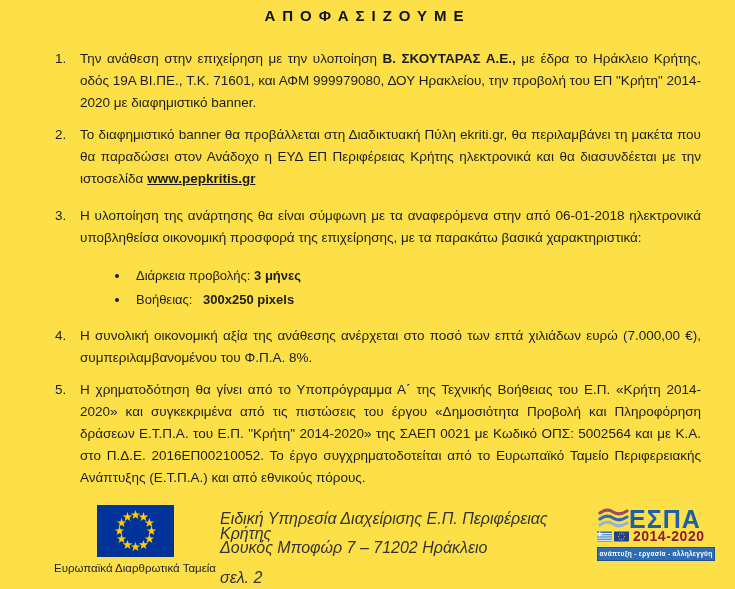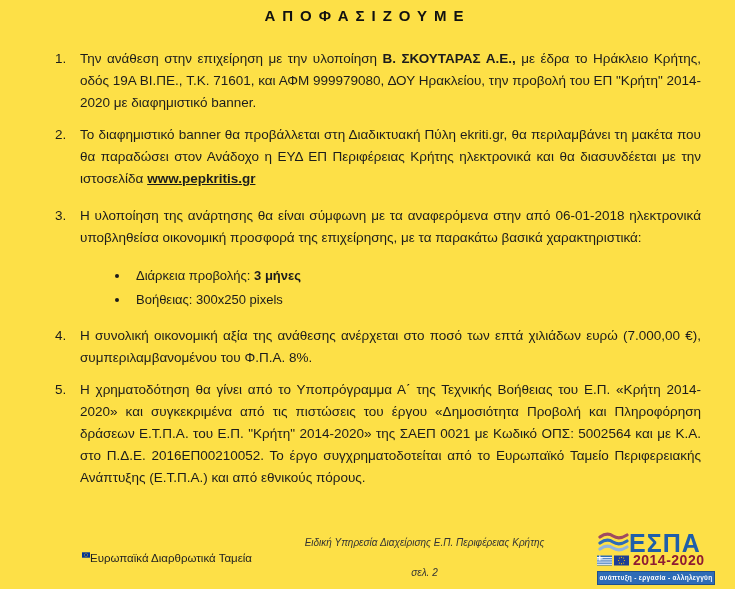--- a/index.html
+++ b/index.html
@@ -63,37 +63,38 @@
   .footer {
     position: absolute;
     left: 0;
     right: 0;
     bottom: 4px;
     display: flex;
     align-items: flex-start;
   }
 
   .footer-left {
-    margin-left: 82px;
+    margin-left: 50px;
     width: 170px;
     display: flex;
+    flex-direction: column;
     align-items: center;
   }
   .eu-flag-caption {
     margin-top: 5px;
     font-size: 11.5px;
     color: #222;
     white-space: nowrap;
   }
 
   .footer-center {
     flex: 1;
-    text-align: center;
+    text-align: left;
     font-style: italic;
-    font-size: 10px;
+    font-size: 16px;
     line-height: 14.5px;
     color: #333;
     padding-top: 7px;
   }
   .page-number { margin-top: 15px; }
 
   .footer-right {
     width: 118px;
     margin-right: 20px;
     margin-top: 3px;
@@ -147,21 +148,21 @@
       <span class="num">2.</span>
       <p class="text"><span>Το διαφημιστικό banner θα προβάλλεται στη Διαδικτυακή Πύλη </span><span style="font-weight: 400;">ekriti.gr,</span><span> θα περιλαμβάνει τη μακέτα που θα παραδώσει στον Ανάδοχο η ΕΥΔ ΕΠ Περιφέρειας Κρήτης ηλεκτρονικά και θα διασυνδέεται  με την ιστοσελίδα </span><span style="font-weight: 700; text-decoration: underline;">www.pepkritis.gr</span></p>
     </div>
 
     <div class="item gap-lg">
       <span class="num">3.</span>
       <div class="text">
         <p style="text-align: justify;"><span>Η υλοποίηση της ανάρτησης θα είναι σύμφωνη με τα αναφερόμενα στην από 06-01-2018 ηλεκτρονικά υποβληθείσα οικονομική προσφορά της επιχείρησης, με τα παρακάτω βασικά χαρακτηριστικά:</span></p>
         <ul class="bullets">
           <li><span>Διάρκεια προβολής: </span><span style="font-weight: 700;">3 μήνες</span></li>
-          <li><span>Βοήθειας: </span><span style="font-weight: 400;">300x250 pixels</span></li>
+          <li><span>Βοήθειας: </span><span style="font-weight: 700; margin-left: 7px;">300x250 pixels</span></li>
         </ul>
       </div>
     </div>
 
     <div class="item gap-md">
       <span class="num">4.</span>
       <p class="text"><span>Η συνολική οικονομική αξία της ανάθεσης ανέρχεται στο ποσό των επτά χιλιάδων ευρώ (7.000,00 €), συμπεριλαμβανομένου του Φ.Π.Α. 8%.</span></p>
     </div>
 
     <div class="item">
@@ -190,20 +191,21 @@
         <use href="#star" transform="translate(24.6,34)"></use>
         <use href="#star" transform="translate(22.5,26)"></use>
         <use href="#star" transform="translate(24.6,18)"></use>
         <use href="#star" transform="translate(30.5,12.1)"></use>
       </svg>
       <div class="eu-flag-caption">Ευρωπαϊκά Διαρθρωτικά Ταμεία</div>
     </div>
 
     <div class="footer-center">
       <div>Ειδική Υπηρεσία Διαχείρισης Ε.Π. Περιφέρειας Κρήτης</div>
+      <div>Δουκός Μποφώρ 7 – 71202 Ηράκλειο</div>
       <div class="page-number">σελ. 2</div>
     </div>
 
     <div class="footer-right">
       <div class="espa-top">
         <svg width="32" height="22" viewBox="0 0 32 22" aria-hidden="true">
           <path d="M3,5 Q10,0 16,4 T30,3" stroke="#a04a60" stroke-width="3.2" fill="none" stroke-linecap="round"></path>
           <path d="M3,11 Q10,6 16,10 T30,9" stroke="#2e6cb6" stroke-width="3.2" fill="none" stroke-linecap="round"></path>
           <path d="M3,17 Q10,12 16,16 T30,15" stroke="#93b5dd" stroke-width="3.2" fill="none" stroke-linecap="round"></path>
         </svg>

